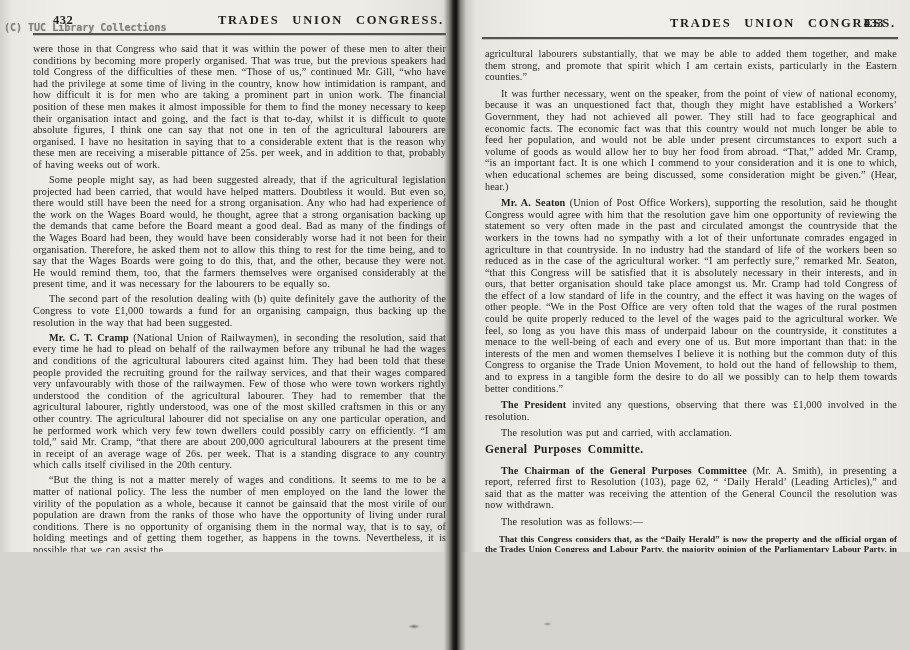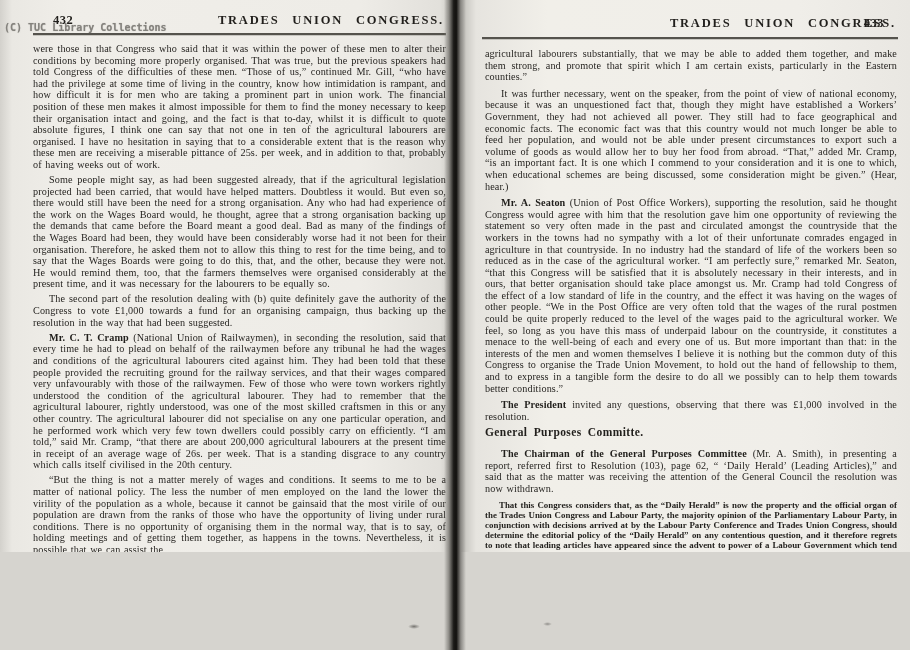--- a/index.html
+++ b/index.html
@@ -90,22 +90,24 @@
     <div class="pagehead">
       <span class="runtitle">TRADES UNION CONGRESS.</span>
       <span class="pagenum">433</span>
     </div>
     <div class="rule"></div>
     <div class="body">
       <p class="noindent">agricultural labourers substantially, that we may be able to added them together, and make them strong, and promote that spirit which I am certain exists, particularly in the Eastern counties.”</p>
       <p>It was further necessary, went on the speaker, from the point of view of national economy, because it was an unquestioned fact that, though they might have established a Workers’ Government, they had not achieved all power.  They still had to face geographical and economic facts.  The economic fact was that this country would not much longer be able to feed her population, and would not be able under present circumstances to export such a volume of goods as would allow her to buy her food from abroad.  “That,” added Mr. Cramp, “is an important fact.  It is one which I commend to your consideration and it is one to which, when educational schemes are being discussed, some consideration might be given.”  (Hear, hear.)</p>
       <p><b class="lead">Mr. A. Seaton</b><span> (Union of Post Office Workers), supporting the resolution, said he thought Congress would agree with him that the resolution gave him one opportunity of reviewing the statement so very often made in the past and circulated amongst the countryside that the workers in the towns had no sympathy with a lot of their unfortunate comrades engaged in agriculture in that countryside.  In no industry had the standard of life of the workers been so reduced as in the case of the agricultural worker.  “I am perfectly sure,” remarked Mr. Seaton, “that this Congress will be satisfied that it is absolutely necessary in their interests, and in ours, that better organisation should take place amongst us.  Mr. Cramp had told Congress of the effect of a low standard of life in the country, and the effect it was having on the wages of other people.  “We in the Post Office are very often told that the wages of the rural postmen could be quite properly reduced to the level of the wages paid to the agricultural worker.  We feel, so long as you have this mass of underpaid labour on the countryside, it constitutes a menace to the well-being of each and every one of us.  But more important than that: in the interests of the men and women themselves I believe it is nothing but the common duty of this Congress to organise the Trade Union Movement, to hold out the hand of fellowship to them, and to express in a tangible form the desire to do all we possibly can to help them towards better conditions.”</span></p>
       <p><b class="lead">The President</b><span> invited any questions, observing that there was £1,000 involved in the resolution.</span></p>
+      <p>The resolution was put and carried, with acclamation.</p>
       <div class="sect-heading">General Purposes Committe.</div>
       <p><b class="lead">The Chairman of the General Purposes Committee</b><span> (Mr. A. Smith), in presenting a report, referred first to Resolution (103), page 62, “ ‘Daily Herald’ (Leading Articles),” and said that as the matter was receiving the attention of the General Council the resolution was now withdrawn.</span></p>
+      <p>The resolution was as follows:—</p>
       <p class="small">That this Congress considers that, as the “Daily Herald” is now the property and the official organ of the Trades Union Congress and Labour Party, the majority opinion of the Parliamentary Labour Party, in conjunction with decisions arrived at by the Labour Party Conference and Trades Union Congress, should determine the editorial policy of the “Daily Herald” on any contentious question, and it therefore regrets to note that leading articles have appeared since the advent to power of a Labour Government which tend to give official colour to the minority point of view within the Parliamentary</p>
     </div>
   </div>
 
   <div class="smudge s1"></div>
   <div class="smudge s2"></div>
 
 </div>
 
 </body></html>

